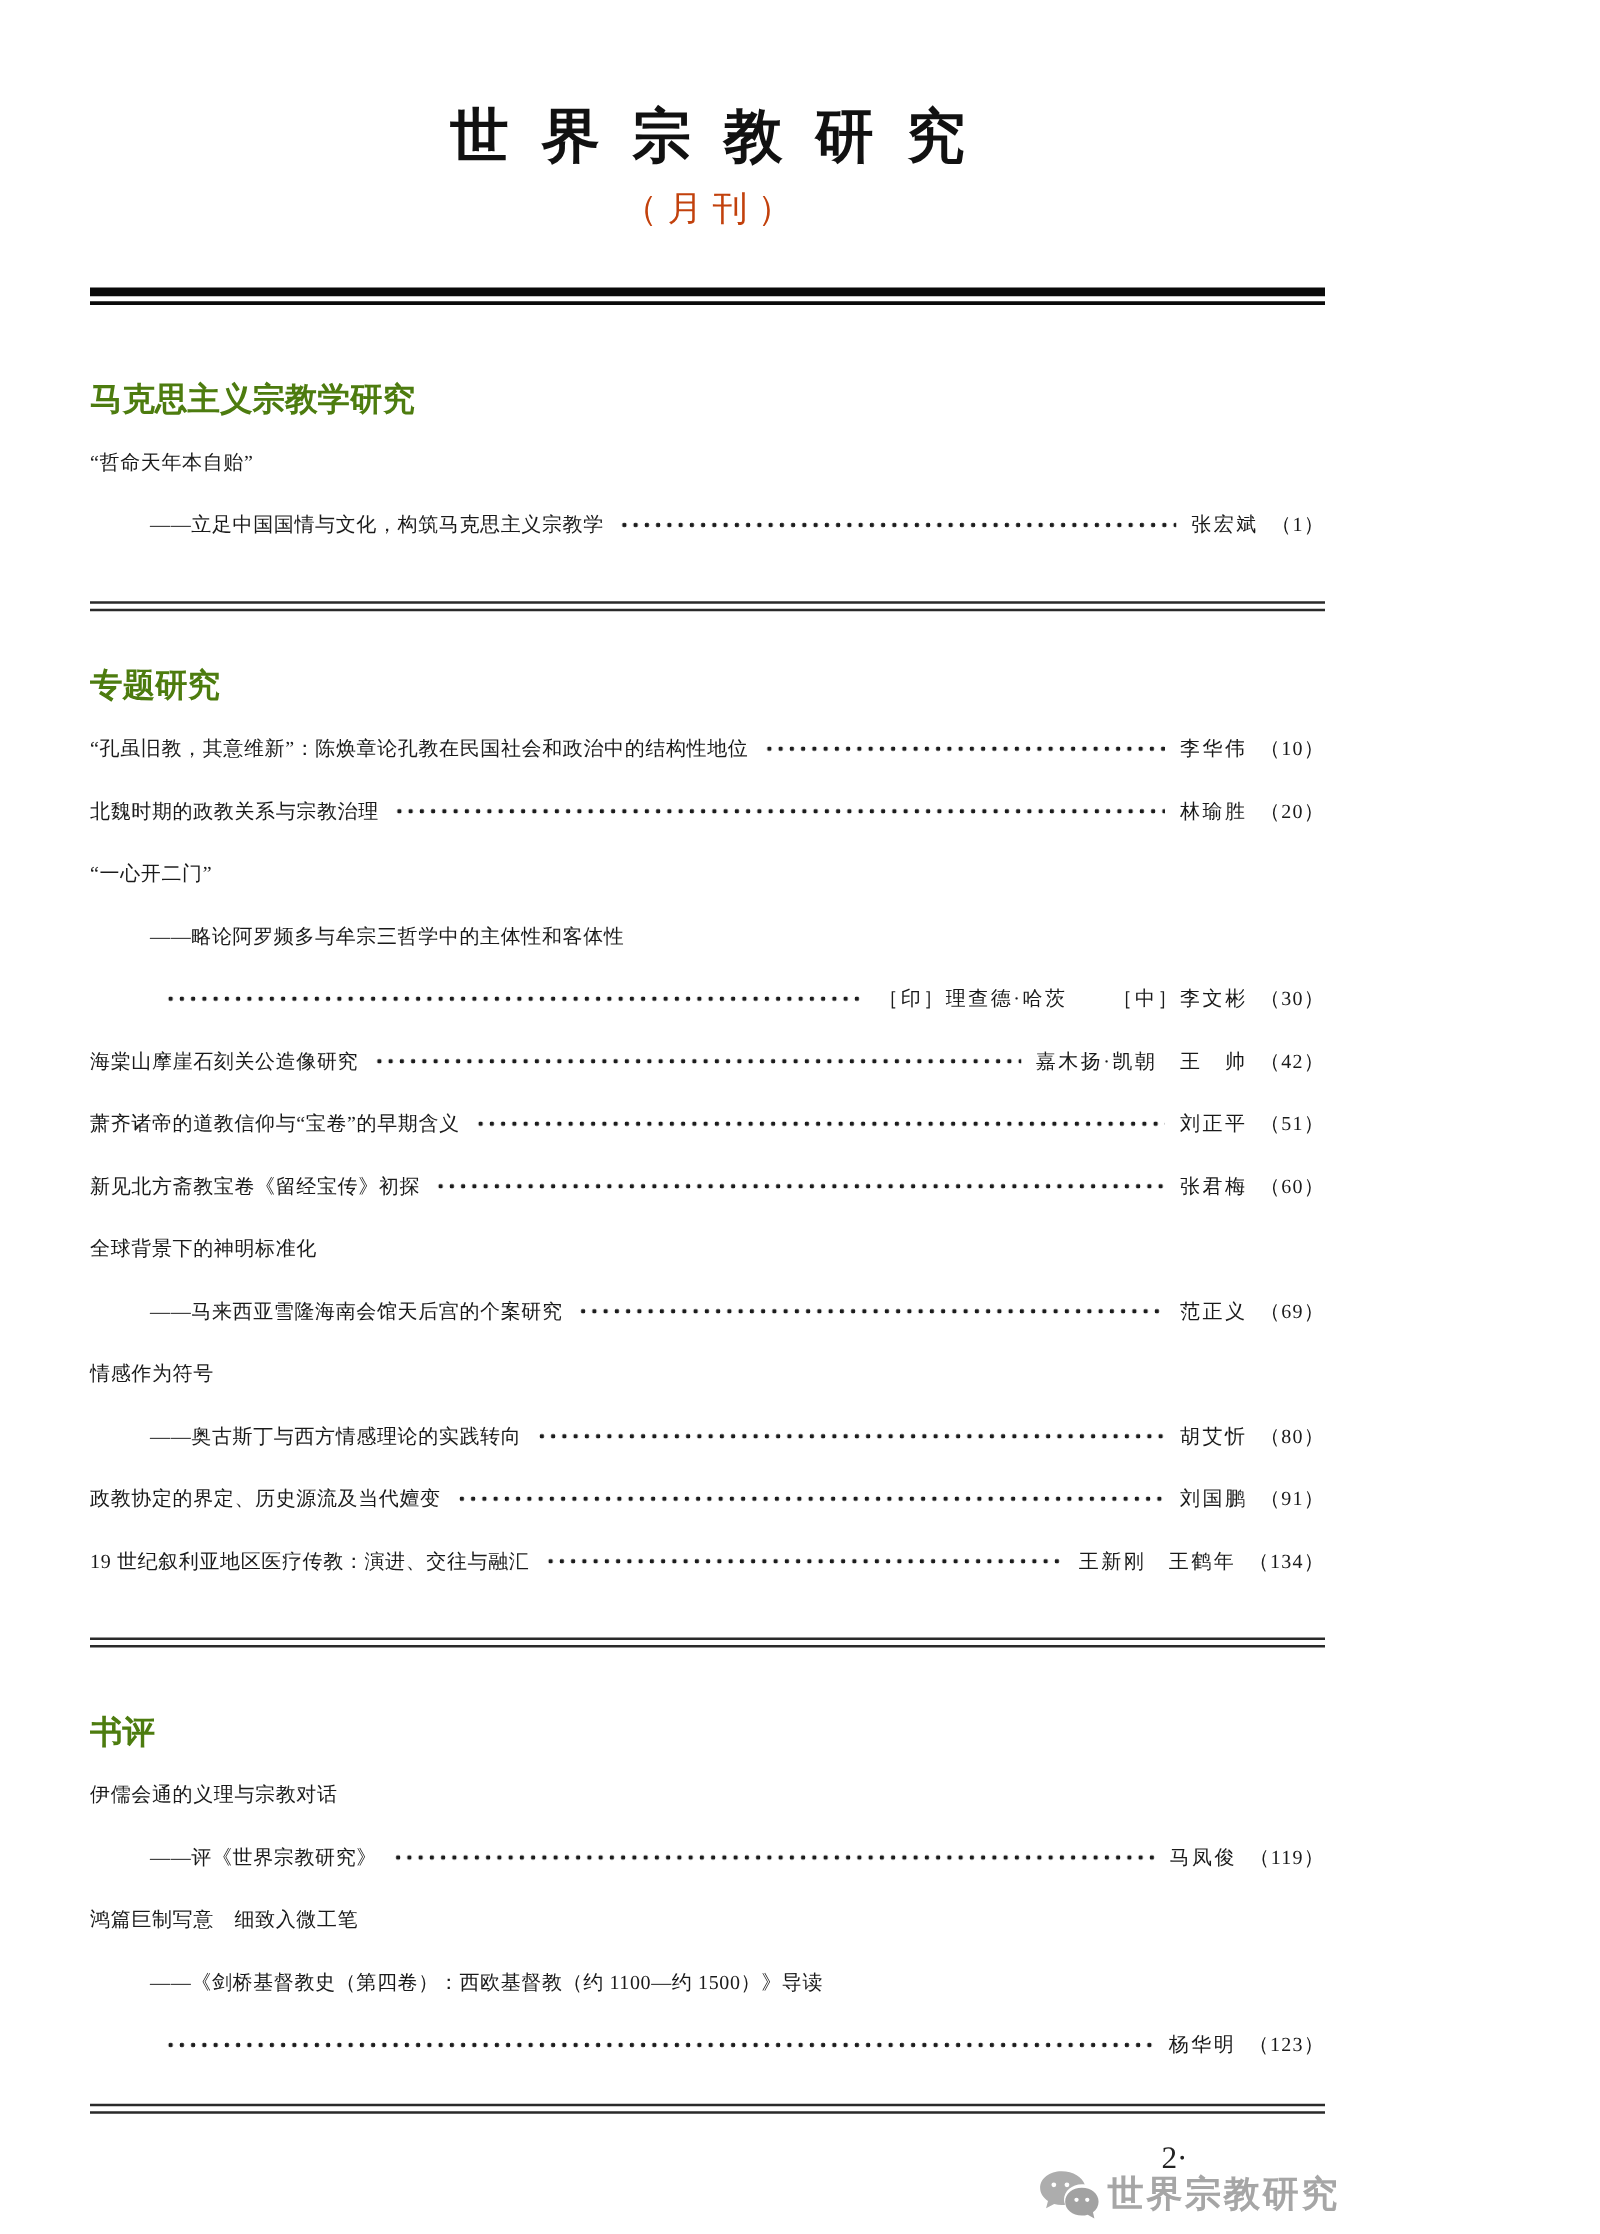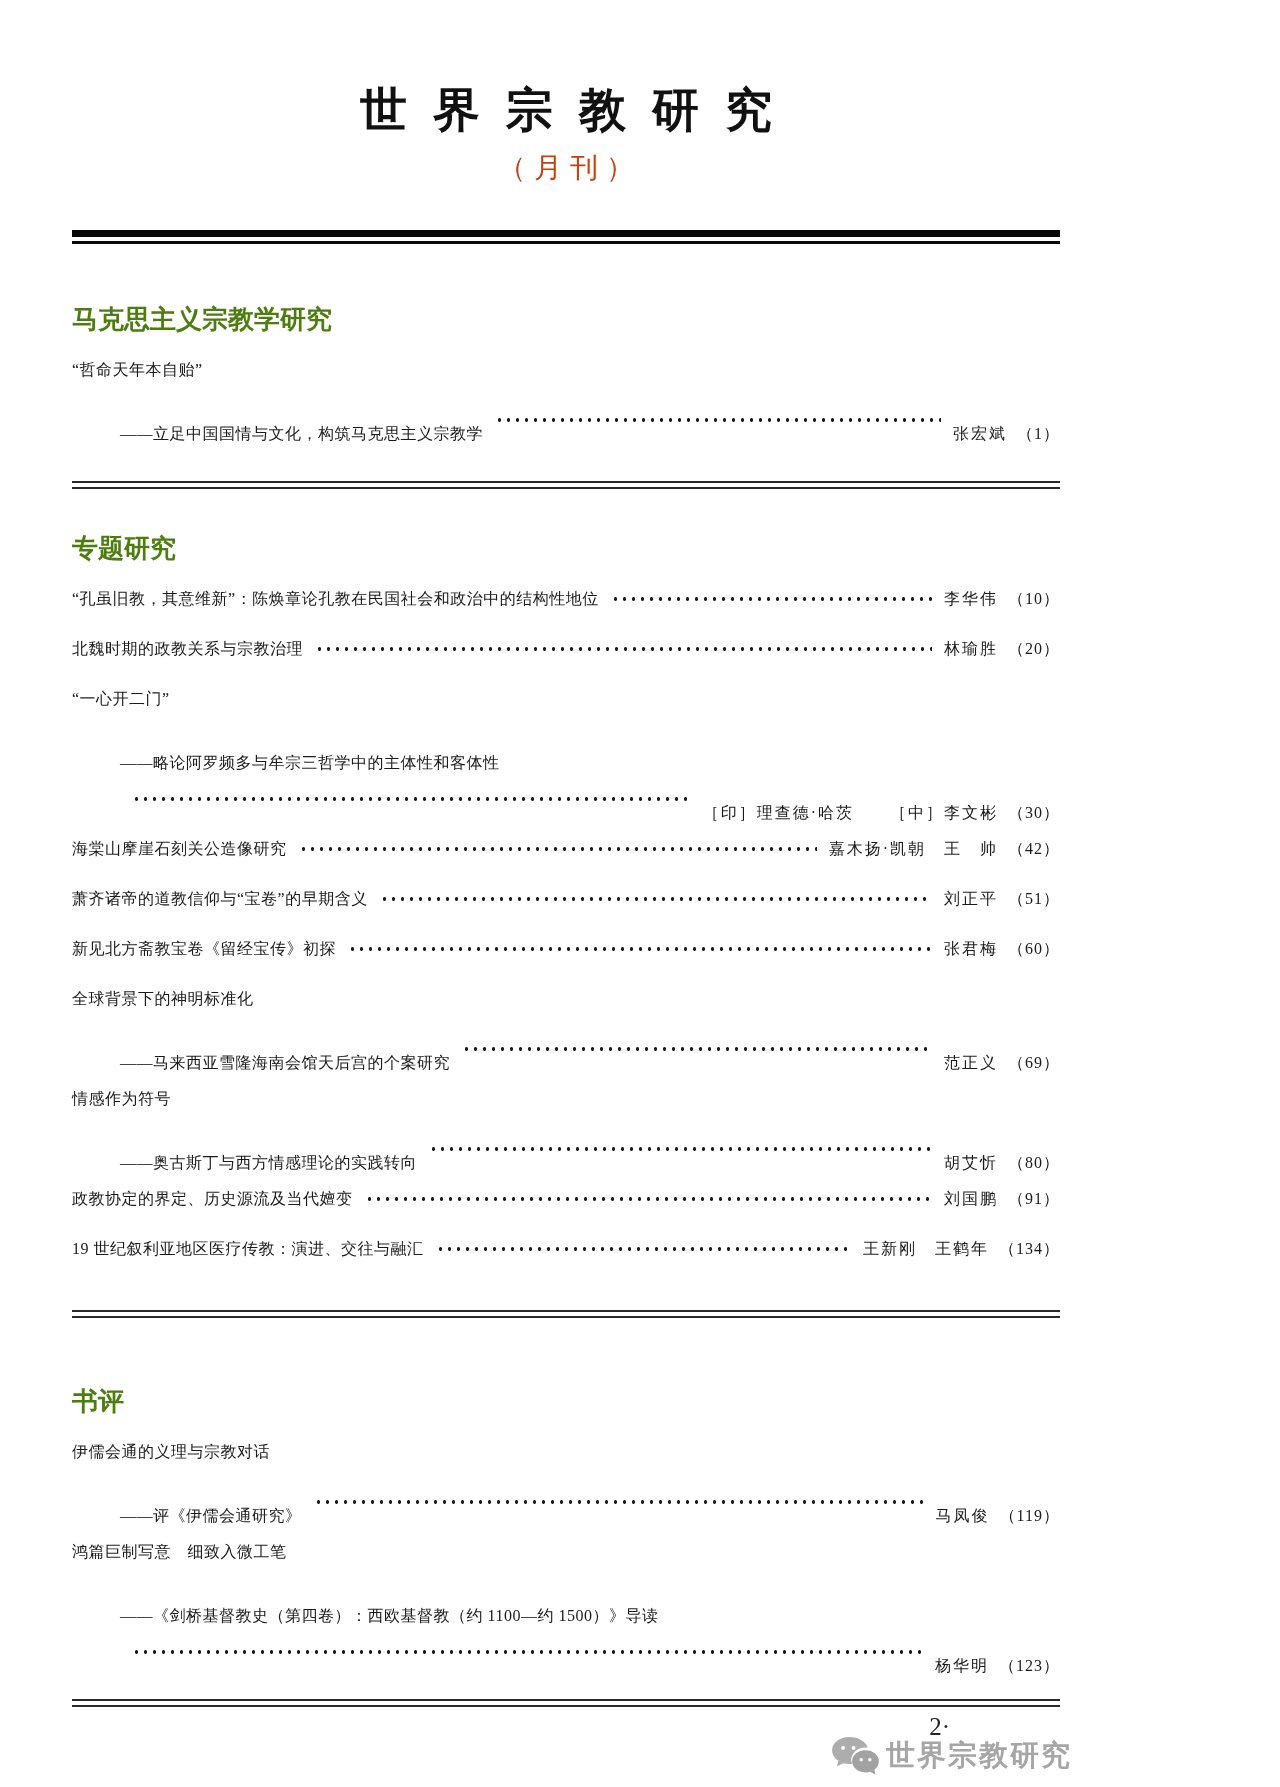--- a/index.html
+++ b/index.html
@@ -21,26 +21,26 @@
   .rule-thin{margin-top:36px;}
   .rule-thin .bar1,.rule-thin .bar2{height:2px;background:#2a2a2a;}
   .rule-thin .bar2{margin-top:4px;}
   .rule-thin.tight{margin-top:22px;}
 
   
   .section-heading{font-family:"Liberation Sans","DejaVu Sans",sans-serif;
                    font-weight:700;font-size:26px;line-height:38px;color:#4d7c0f;}
   #section-0 .section-heading{margin-top:56px;}
   #section-1 .section-heading{margin-top:40px;}
-  #section-2 .section-heading{margin-top:64px;}
+  #section-2 .section-heading{margin-top:48px;}
   .rows{margin-top:7px;}
 
   .toc-line{display:flex;align-items:center;height:50px;font-size:16px;
             white-space:nowrap;letter-spacing:0.5px;}
-  .toc-line.indent-1{padding-left:48px;align-items:flex-end;}
+  .toc-line.indent-1{padding-left:48px;}
   .entry-title{flex:0 0 auto;}
   .dot-leader{flex:1 1 auto;min-width:34px;height:6px;margin:0 12px;align-self:center;
               background-image:radial-gradient(circle,#1c1c1c 1.6px,transparent 2px);
               background-size:9px 6px;background-repeat:repeat-x;background-position:0 center;}
   .author-name{flex:0 0 auto;letter-spacing:2px;margin-right:10px;}
   .page-number{flex:0 0 auto;letter-spacing:1px;}
 
   
   .footer{position:absolute;right:64px;bottom:10px;display:flex;align-items:center;
           gap:6px;color:#a6a6a6;}
@@ -166,21 +166,21 @@
     <div class="bar2"></div>
   </div>
 
   <section id="section-2">
     <div class="section-heading">书评</div>
     <div class="rows">
         <div class="toc-line">
           <span class="entry-title">伊儒会通的义理与宗教对话</span>
         </div>
         <div class="toc-line indent-1">
-          <span class="entry-title">——评《伊儒会通研究》</span>
+          <span class="entry-title">——评《世界宗教研究》</span>
           <span class="dot-leader"></span>
           <span class="author-name">马凤俊</span>
           <span class="page-number">（119）</span>
         </div>
         <div class="toc-line">
           <span class="entry-title">鸿篇巨制写意　细致入微工笔</span>
         </div>
         <div class="toc-line indent-1">
           <span class="entry-title">——《剑桥基督教史（第四卷）：西欧基督教（约 1100—约 1500）》导读</span>
         </div>

